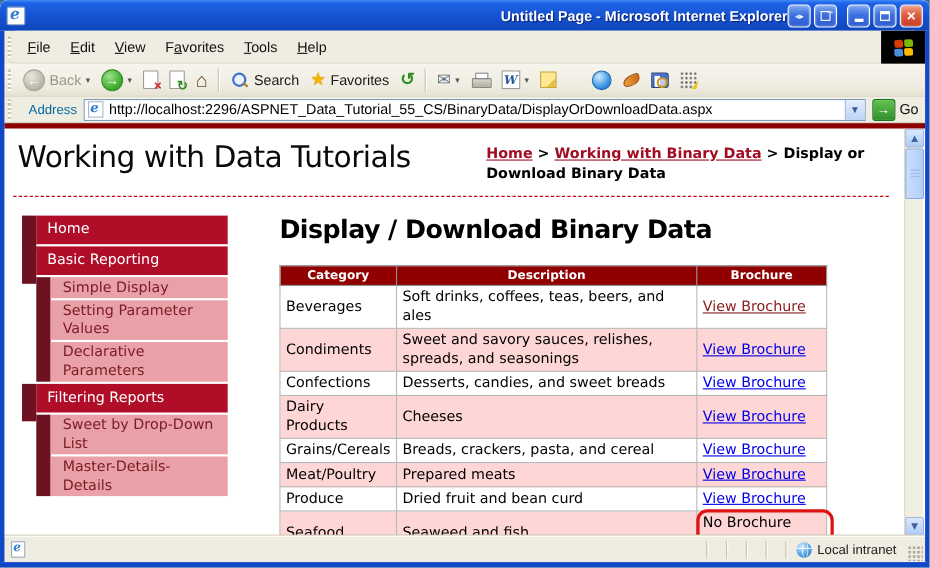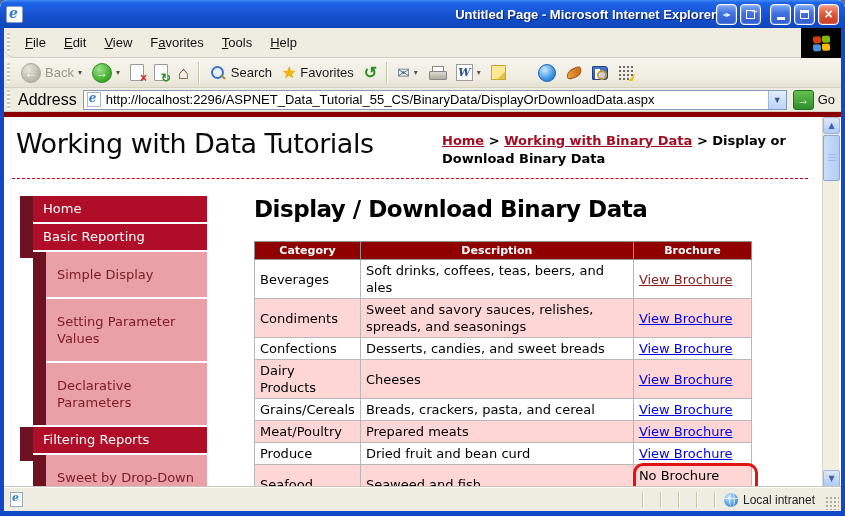--- a/index.html
+++ b/index.html
@@ -95,21 +95,21 @@
   .book-ic::after { content:""; position:absolute; right:0; bottom:-1px; width:6px; height:6px;
     border:2px solid #C89830; border-radius:50%; background:rgba(255,255,255,.7); }
   .grid-ic { position:relative; width:16px; height:16px;
     background:radial-gradient(#6a6a6a 1px, transparent 1.2px); background-size:4px 4px; }
   .grid-ic::after { content:""; position:absolute; right:0; bottom:0; width:0; height:0;
     border-left:4px solid transparent; border-bottom:8px solid #F2C200; transform:skewX(-20deg); }
 
   
   .addressbar { position:absolute; left:4px; top:88px; width:837px; height:24px;
     background:#EFEDE2; display:flex; align-items:center; border-bottom:1px solid #D6D2BE; }
-  .addr-label { font-size:16px; color:#000000; margin:0 6px 0 2px; }
+  .addr-label { font-size:12px; color:#0369a1; margin:0 6px 0 10px; }
   .addr-field { flex:1; height:20px; background:#fff; border:1px solid #7F9DB9;
     display:flex; align-items:center; padding-left:3px; }
   .addr-ie { width:14px; height:15px; background:#fff; border:1px solid #aab8cc; position:relative; flex:0 0 auto; }
   .addr-ie span { position:absolute; left:1px; top:-2px; font:italic bold 12px "DejaVu Serif", serif; color:#2F7FD0; }
   .addr-url { font-size:13px; color:#000; padding-left:5px; white-space:nowrap; overflow:hidden; flex:1; }
   .addr-drop { width:18px; height:18px; background:linear-gradient(180deg,#E4EEFD,#BCD2F5);
     border-left:1px solid #9EB6E4; display:flex; align-items:center; justify-content:center;
     color:#3A5A9C; font-size:9px; flex:0 0 auto; }
   .go-btn { width:21px; height:20px; margin:0 4px 0 6px; border-radius:3px;
     background:linear-gradient(180deg,#63C24E,#2E8F2E); border:1px solid #1E6F1E;
@@ -129,21 +129,21 @@
   .dashed-rule { border:none; border-top:1px dashed #CC0011; margin:10px 8px 0 8px; }
 
   .content-row { display:flex; margin-top:17px; }
 
   
   .nav { width:187px; margin-left:16px; flex:0 0 auto; font-size:13px; }
   .nav-section { position:relative; margin-bottom:2px; }
   .nav-accent { position:absolute; left:0; top:0; width:13px; height:calc(100% + 8px); background:#6E1120; }
   .nav-section-label { margin-left:13px; background:#B00E28; color:#fff; padding:5px 10px; line-height:16px; }
   .nav-subgroup { margin-left:13px; border-left:13px solid #6E1120; }
-  .nav-sub { background:#E9A0A6; color:#7A1B26; padding:14px 11px; line-height:17px; margin-bottom:2px; }
+  .nav-sub { background:#E9A0A6; color:#7A1B26; padding:1px 11px; line-height:17px; margin-bottom:2px; }
 
   
   .main-col { margin-left:47px; width:500px; }
   .main-heading { font-size:23px; font-weight:bold; color:#000; letter-spacing:-.5px; white-space:nowrap; }
   .data-table { border-collapse:collapse; margin-top:19px; font-size:13px; }
   .data-table th { background:#900000; color:#fff; font-weight:bold; text-align:center;
     border:1px solid #909090; padding:2px 4px; font-size:11px; }
   .data-table td { border:1px solid #b8b8b8; padding:2px 5px; vertical-align:middle; line-height:17px; color:#000; }
   .data-table tr.alt td { background:#FFD6D6; }
   .col-cat { width:99px; } .col-desc { width:273px; } .col-broch { width:118px; }

